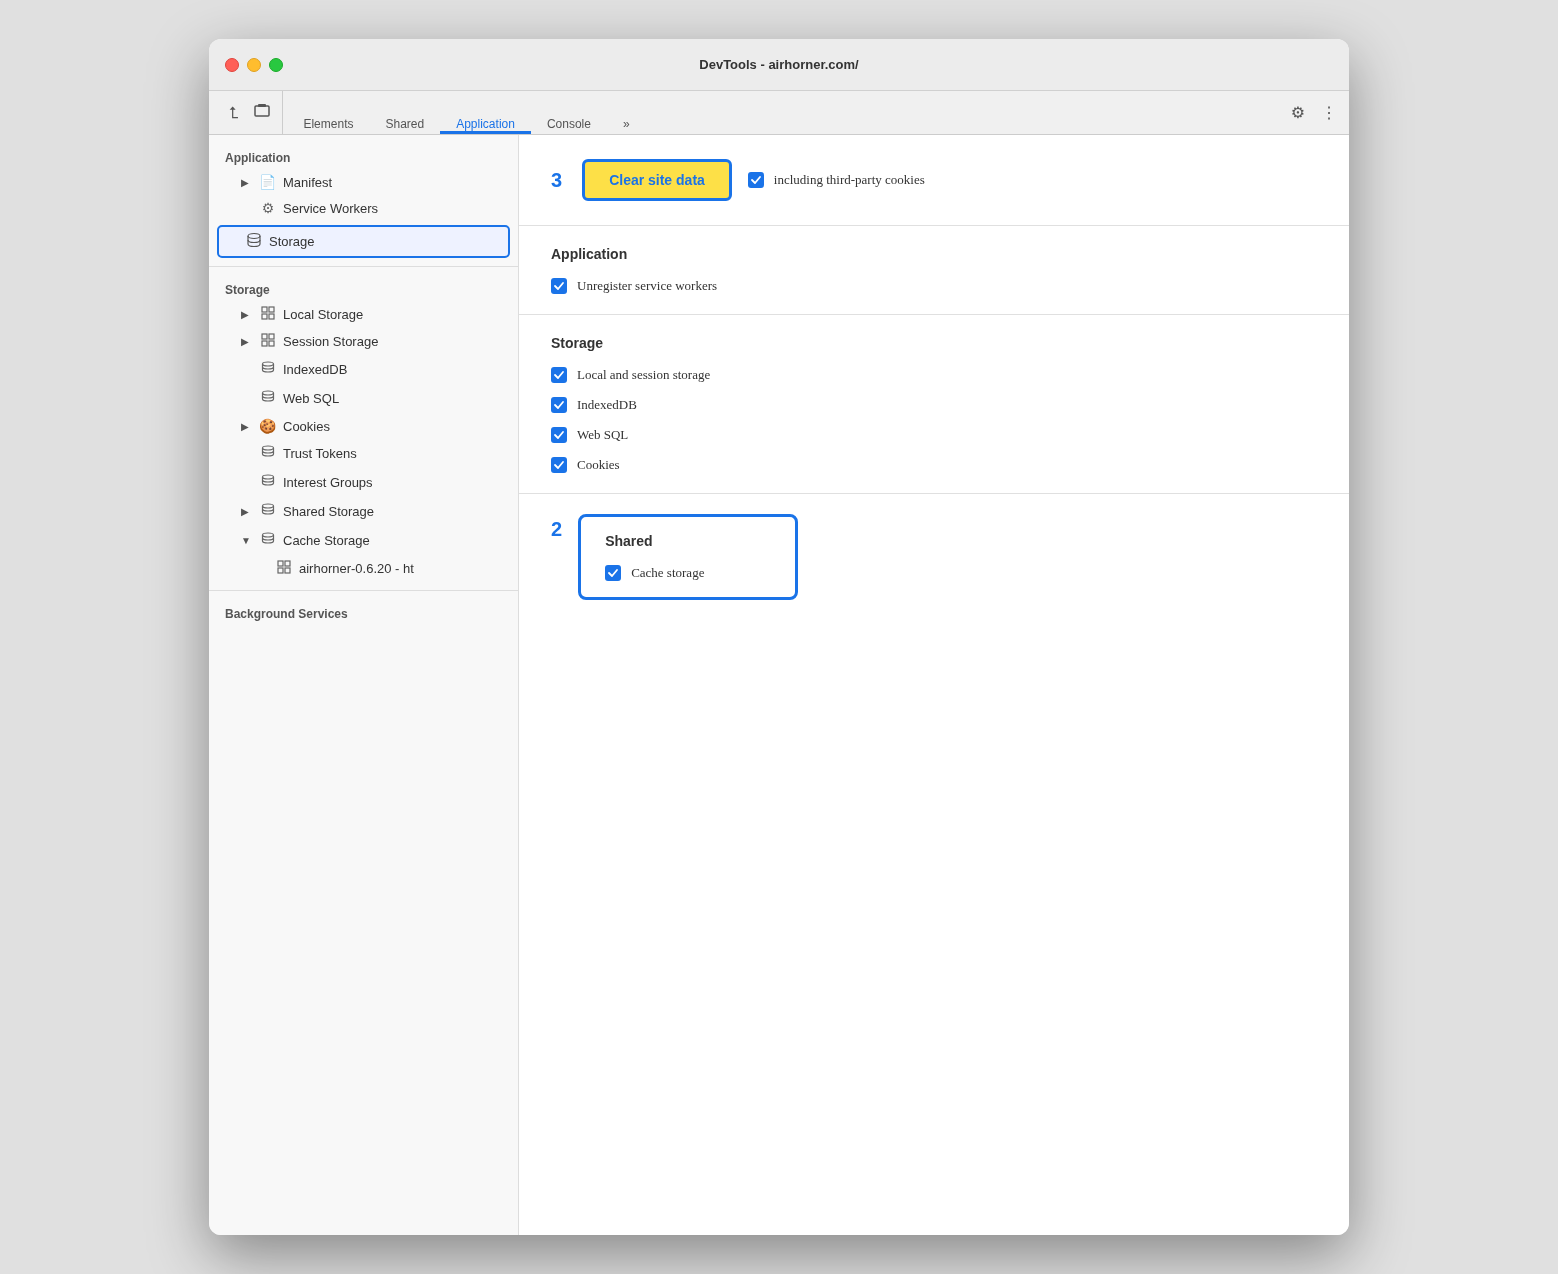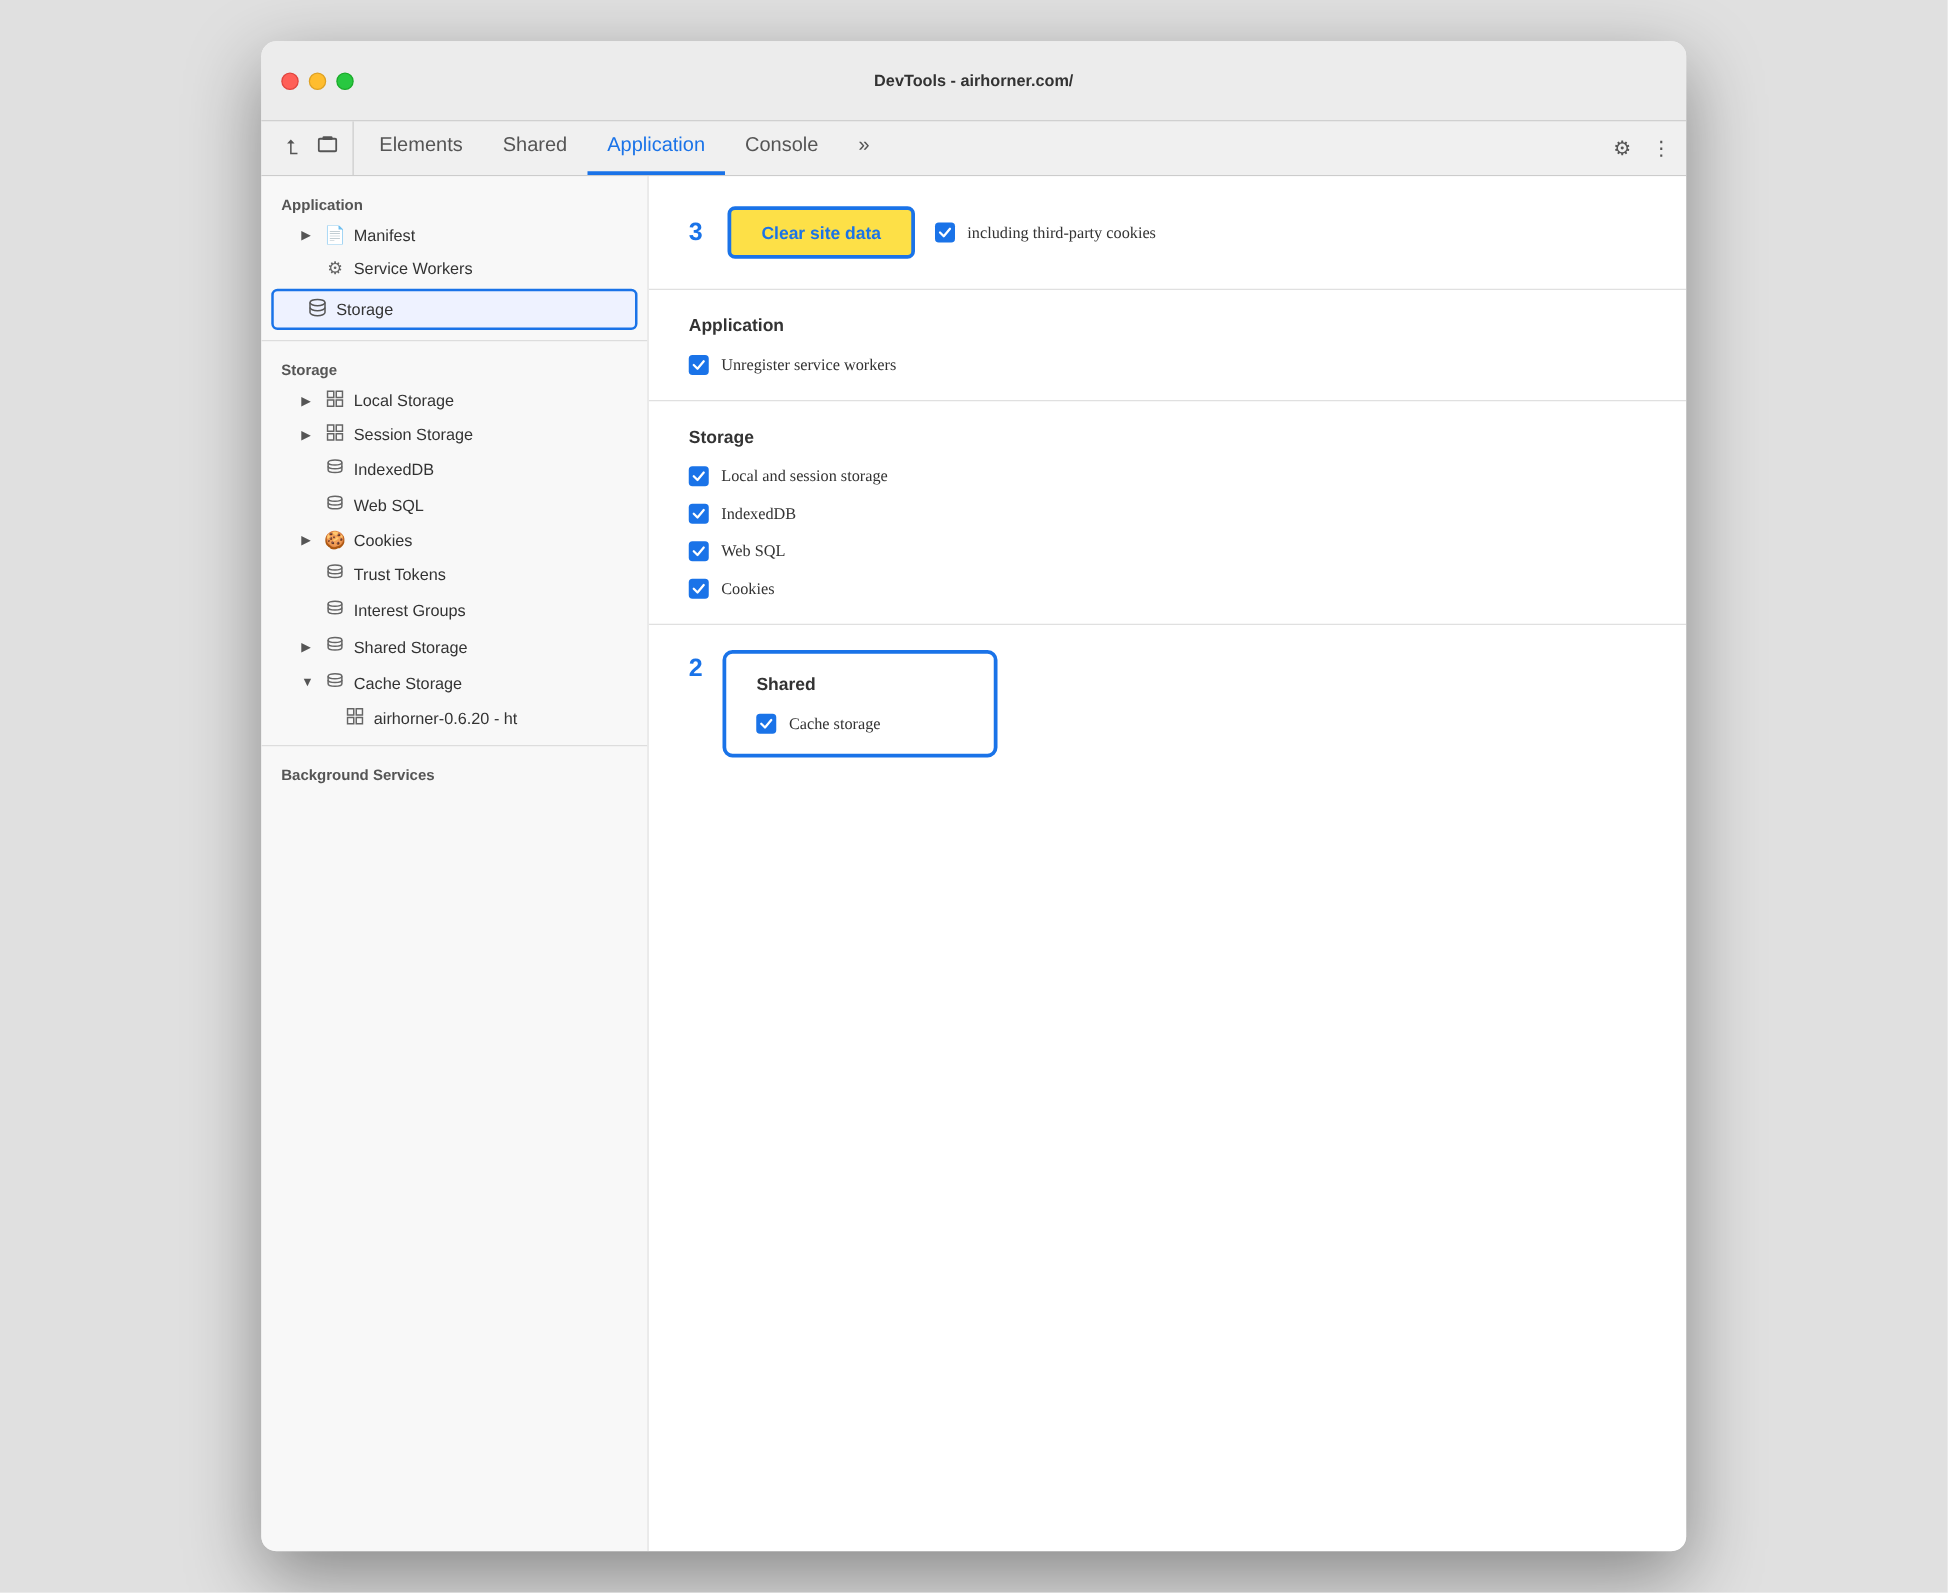--- a/index.html
+++ b/index.html
@@ -16,21 +16,21 @@
       width: 1140px;
       background: #f5f5f5;
       border-radius: 12px;
       box-shadow: 0 20px 60px rgba(0,0,0,0.4);
       overflow: hidden;
     }
 
     
     .title-bar {
       background: #ececec;
-      height: 64px;
+      height: 52px;
       display: flex;
       align-items: center;
       padding: 0 16px;
       border-bottom: 1px solid #d0d0d0;
       position: relative;
     }
     .traffic-lights {
       display: flex;
       gap: 8px;
     }
@@ -69,23 +69,23 @@
       margin-right: 4px;
     }
     .tab-bar-icon {
       color: #555;
       font-size: 16px;
       cursor: pointer;
       padding: 4px;
     }
     .tab {
       display: flex;
-      align-items: center;
+      align-items: flex-end;
       padding: 0 16px;
-      font-size: 16px;
+      font-size: 12px;
       color: #555;
       cursor: pointer;
       border-bottom: 3px solid transparent;
       white-space: nowrap;
     }
     .tab.active {
       color: #1a73e8;
       border-bottom: 3px solid #1a73e8;
       font-weight: 500;
     }

